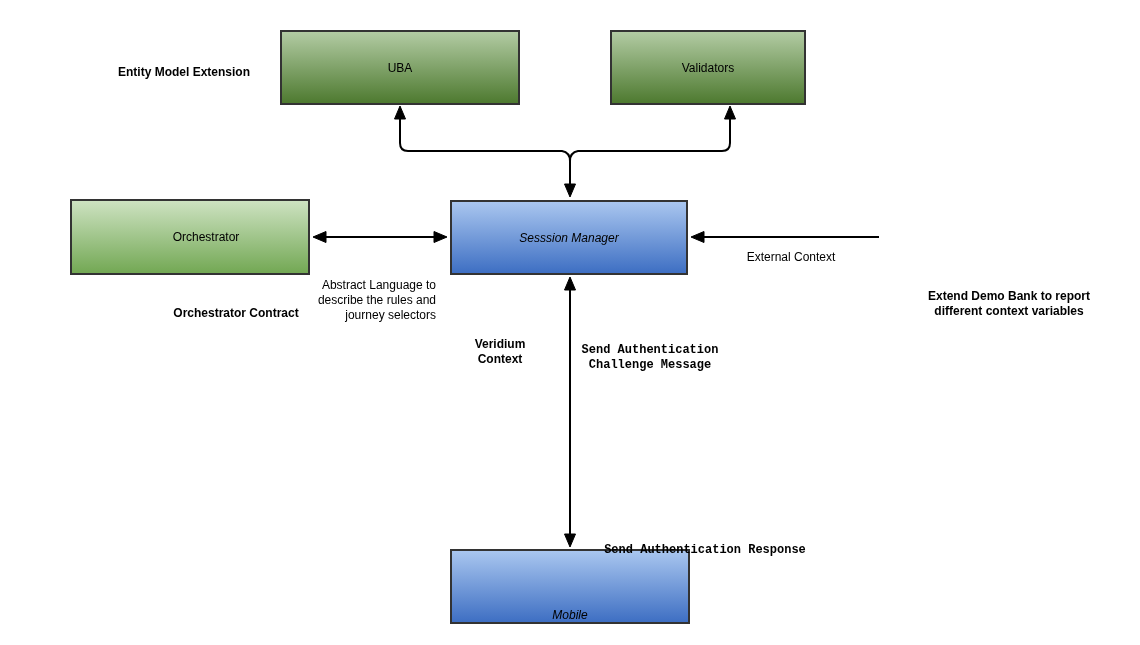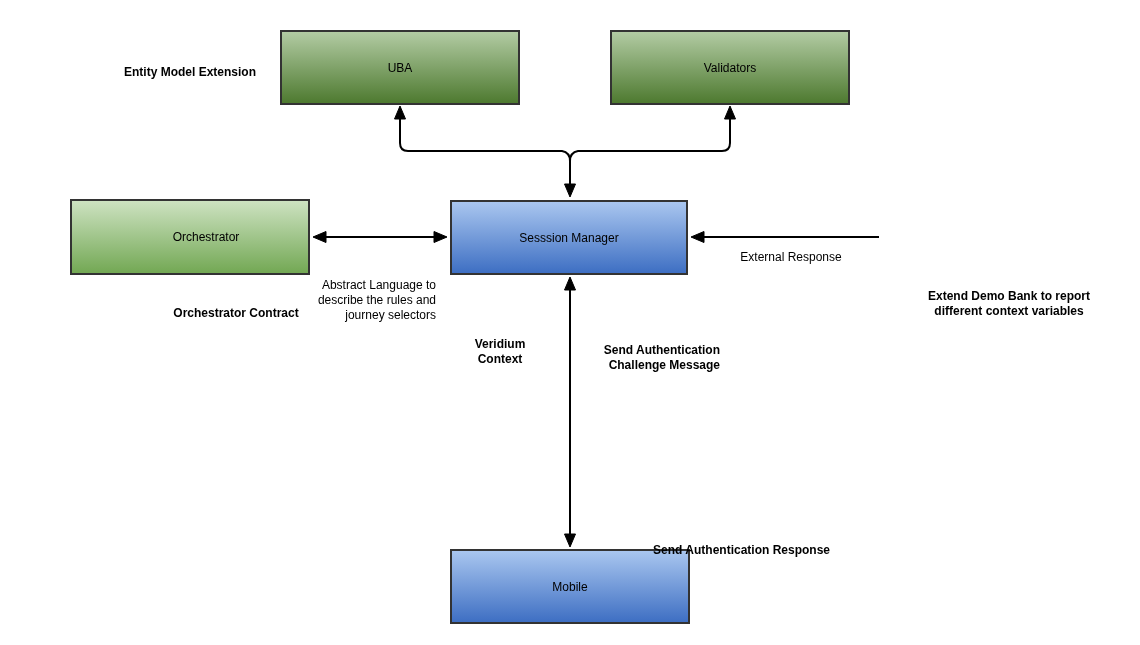--- a/index.html
+++ b/index.html
@@ -24,31 +24,31 @@
     border: 2px solid var(--border, #333);
     display: flex;
     align-items: center;
     justify-content: center;
     font-size: 12px;
     color: #000;
     text-align: center;
   }
   .node.green-dark { background: linear-gradient(to bottom, var(--green-dark-top), var(--green-dark-bottom)); }
   .node.green-light { background: linear-gradient(to bottom, var(--green-light-top), var(--green-light-bottom)); }
-  .node.blue { background: linear-gradient(to bottom, var(--blue-top), var(--blue-bottom)); }
+  .node.blue { background: linear-gradient(to bottom, var(--blue-top), var(--blue-bottom)); font-style: italic; }
   .node.gray { background: linear-gradient(to bottom, var(--gray-top), var(--gray-bottom)); }
   .lbl {
     position: absolute;
     font-size: 12px;
     line-height: 15px;
     color: #000;
     text-align: center;
   }
   .lbl.bold { font-weight: bold; }
-  .lbl.left { text-align: right; }
+  .lbl.left { text-align: center; font-family: Liberation Mono, monospace; }
   .lbl.nowrap { white-space: nowrap; }
 </style>
 </head>
 <body>
 
 <div class="canvas">
 
   <svg class="edges" viewBox="0 0 1140 645" xmlns="http://www.w3.org/2000/svg">
 
     <g>
@@ -78,46 +78,46 @@
       <path d="M 570 288 L 570 536"></path>
       <polygon points="570,277 564.5,290 575.5,290"></polygon>
       <polygon points="570,547 564.5,534 575.5,534"></polygon>
     </g>
   </svg>
 
   <div class="node green-dark" style="left:280px; top:30px; width:240px; height:75px;">
     <span>UBA</span>
   </div>
 
-  <div class="node green-dark" style="left:610px; top:30px; width:240px; height:75px;">
+  <div class="node green-dark" style="left:610px; top:30px; width:196px; height:75px;">
     <span>Validators</span>
   </div>
 
   <div class="node green-light" style="left:70px; top:199px; width:240px; height:76px;padding-left:32px;">
     <span>Orchestrator</span>
   </div>
 
   <div class="node blue" style="left:450px; top:200px; width:238px; height:75px;">
     <span>Sesssion Manager</span>
   </div>
 
 
-  <div class="node blue" style="left:450px; top:549px; width:240px; height:75px;">
+  <div class="node blue" style="left:450px; top:549px; width:240px; height:75px;align-items:flex-end;">
     <span>Mobile</span>
   </div>
 
-  <div class="lbl bold" style="left:90px; top:65px; width:200px;">Entity Model Extension</div>
+  <div class="lbl bold" style="left:84px; top:65px; width:200px;">Entity Model Extension</div>
 
   <div class="lbl bold" style="left:136px; top:306px; width:200px;">Orchestrator Contract</div>
 
   <div class="lbl" style="left:300px; top:278px; width:136px;text-align:right;">Abstract Language to describe the rules and journey selectors</div>
 
   <div class="lbl bold" style="left:460px; top:293px; width:80px;margin-top:44px;">Veridium Context</div>
 
-  <div class="lbl" style="left:711px; top:250px; width:160px;">External Response</div>
+  <div class="lbl" style="left:711px; top:250px; width:160px;">External Context</div>
 
   <div class="lbl bold" style="left:919px; top:289px; width:180px;">Extend Demo Bank to report different context variables</div>
 
   <div class="lbl bold left" style="left:580px; top:343px; width:140px;">Send Authentication Challenge Message</div>
 
   <div class="lbl bold left nowrap" style="left:580px; top:499px; width:250px;margin-top:44px;">Send Authentication Response</div>
 
 </div>
 
 </body></html>

